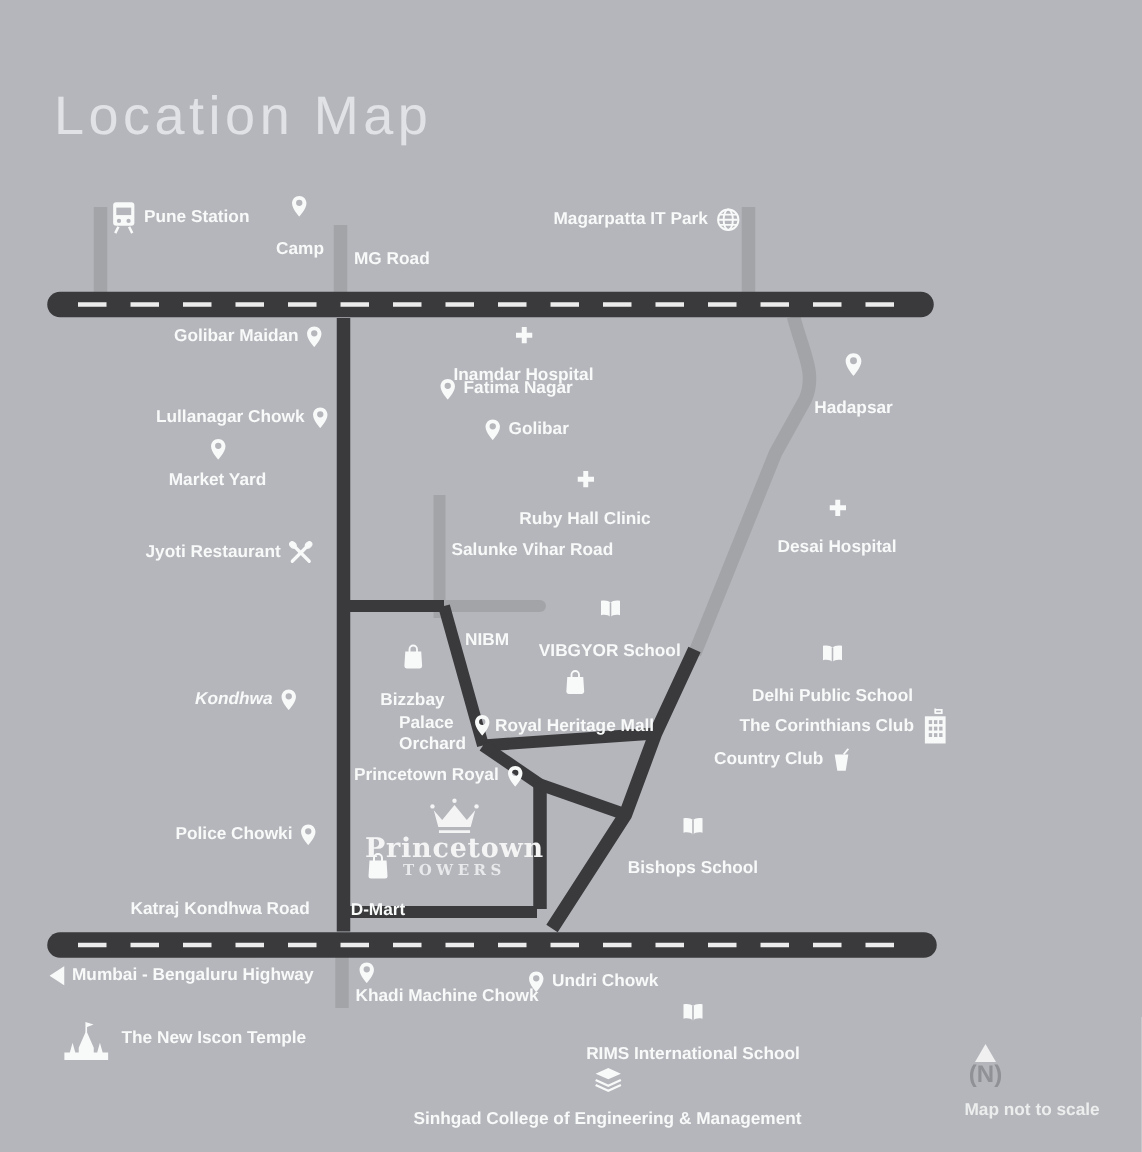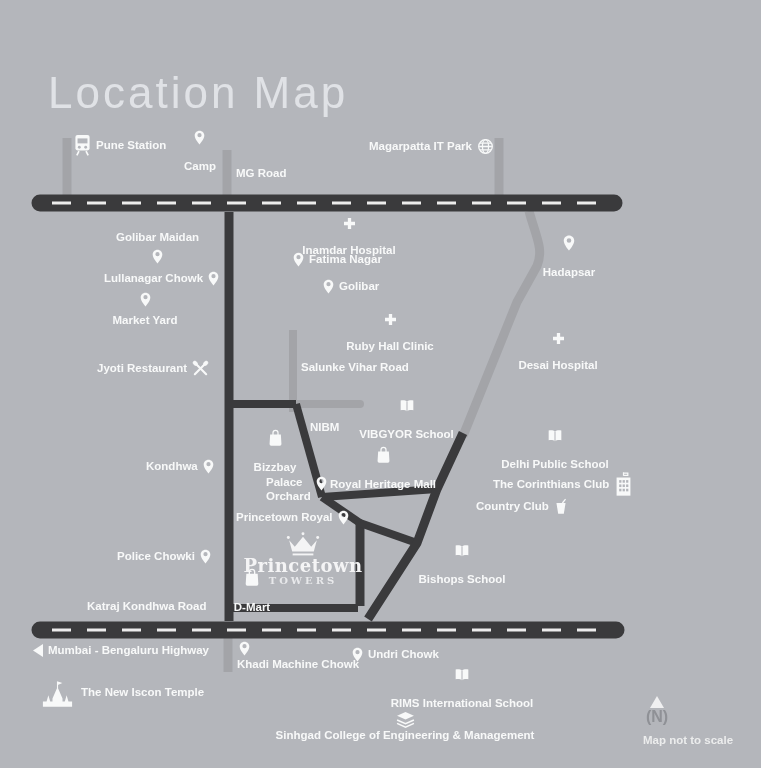--- a/index.html
+++ b/index.html
@@ -5,22 +5,22 @@
   html,body{margin:0;padding:0;}
   .map{
     position:relative;
     width:761px;height:768px;
     background:#b4b6bb;
     overflow:hidden;
     font-family:"Liberation Sans", sans-serif;
   }
   .roads{position:absolute;left:0;top:0;}
   .title{
-    position:absolute;left:36px;top:56px;margin:12px;
-    font-size:44px;font-weight:100;letter-spacing:3px;
+    position:absolute;left:36px;top:56px;margin:0;
+    font-size:36px;font-weight:100;letter-spacing:3px;
     color:#e0e2e6;font-family:"Liberation Sans",sans-serif;
   }
   .lbl{
     position:absolute;display:flex;align-items:center;gap:5px;
     color:#f8f9f9;font-size:11.5px;font-weight:bold;
     white-space:nowrap;line-height:13px;
   }
   .col{flex-direction:column;gap:15px;justify-content:flex-start;}
   .tstart{align-items:flex-start;}
   .icon{display:block;flex:0 0 auto;}
@@ -90,21 +90,21 @@
 
   <div class="lbl" style="left:369px;top:138px;">
     <span>Magarpatta IT Park</span>
     <svg class="icon" width="17" height="17" viewBox="0 0 20 20" fill="none" stroke="#f8f9f9" stroke-width="1.5">
       <circle cx="10" cy="10" r="8"></circle>
       <ellipse cx="10" cy="10" rx="3.6" ry="8"></ellipse>
       <path d="M2.5 10 H17.5 M3.5 6 H16.5 M3.5 14 H16.5"></path>
     </svg>
   </div>
 
-  <div class="lbl" style="left:116px;top:231px;flex-direction:column;">
+  <div class="lbl" style="left:116px;top:217px;">
     <span>Golibar Maidan</span>
     <svg class="icon" width="11" height="15" viewBox="0 0 24 32" fill="#f8f9f9">
         <path d="M12 1C6 1 1.5 5.7 1.5 11.5 1.5 19.5 12 31 12 31s10.5-11.5 10.5-19.5C22.5 5.7 18 1 12 1zm0 14.6a4.6 4.6 0 1 1 0-9.2 4.6 4.6 0 0 1 0 9.2z"></path>
       </svg>
   </div>
 
   <div class="lbl col" style="left:301px;top:218px;width:96px;">
     <svg class="icon" width="11" height="11" viewBox="0 0 12 12" fill="#f8f9f9">
         <path d="M4.2 0h3.6v4.2H12v3.6H7.8V12H4.2V7.8H0V4.2h4.2z"></path>
       </svg>
@@ -195,21 +195,21 @@
   </div>
 
   <div class="lbl col" style="left:251px;top:429px;width:48px;">
     <svg class="icon" width="15" height="17" viewBox="0 0 24 27" fill="#f8f9f9">
       <path d="M3.5 8.5h17l1 15.5a2.5 2.5 0 0 1-2.5 2.5H5a2.5 2.5 0 0 1-2.5-2.5z"></path>
       <path d="M8 11V6a4 4 0 0 1 8 0v5" stroke="#f8f9f9" stroke-width="2" fill="none"></path>
     </svg>
     <span>Bizzbay</span>
   </div>
 
-  <div class="lbl" style="left:146px;top:459px;">
+  <div class="lbl" style="left:130px;top:459px;font-style:italic;">
     <span>Kondhwa</span>
     <svg class="icon" width="11" height="15" viewBox="0 0 24 32" fill="#f8f9f9">
         <path d="M12 1C6 1 1.5 5.7 1.5 11.5 1.5 19.5 12 31 12 31s10.5-11.5 10.5-19.5C22.5 5.7 18 1 12 1zm0 14.6a4.6 4.6 0 1 1 0-9.2 4.6 4.6 0 0 1 0 9.2z"></path>
       </svg>
   </div>
 
   <div class="lbl col" style="left:329px;top:446px;width:108px;">
     <svg class="icon" width="15" height="17" viewBox="0 0 24 27" fill="#f8f9f9">
       <path d="M3.5 8.5h17l1 15.5a2.5 2.5 0 0 1-2.5 2.5H5a2.5 2.5 0 0 1-2.5-2.5z"></path>
       <path d="M8 11V6a4 4 0 0 1 8 0v5" stroke="#f8f9f9" stroke-width="2" fill="none"></path>
@@ -330,21 +330,21 @@
   </div>
 
   <div class="lbl col" style="left:389px;top:668px;width:146px;">
     <svg class="icon" width="16" height="14" viewBox="0 0 24 20" fill="#f8f9f9">
       <path d="M12 3.5C10 1.6 6.5 1 2.5 1.8V16.2c4-.8 7.5-.2 9.5 1.7 2-1.9 5.5-2.5 9.5-1.7V1.8C17.5 1 14 1.6 12 3.5z"></path>
       <path d="M12 3.5 V17.9" stroke="#b4b6bb" stroke-width="1.6"></path>
     </svg>
     <span>RIMS International School</span>
   </div>
 
-  <div class="lbl col" style="left:275px;top:712px;width:260px;gap:1px;">
+  <div class="lbl col" style="left:275px;top:712px;width:260px;gap:12px;">
     <svg class="icon" width="21" height="16" viewBox="0 0 24 19" fill="#f8f9f9" stroke="#f8f9f9">
       <polygon points="12,0 22,4.5 12,9 2,4.5" stroke="none"></polygon>
       <path d="M2 9.5 l10 4.5 10-4.5" fill="none" stroke-width="1.8"></path>
       <path d="M2 13.5 l10 4.5 10-4.5" fill="none" stroke-width="1.8"></path>
     </svg>
     <span>Sinhgad College of Engineering &amp; Management</span>
   </div>
 
   <div class="lbl col" style="left:638px;top:696px;width:38px;gap:2px;">
     <svg class="icon" width="14" height="12" viewBox="0 0 14 12" fill="#f0f0f1">

